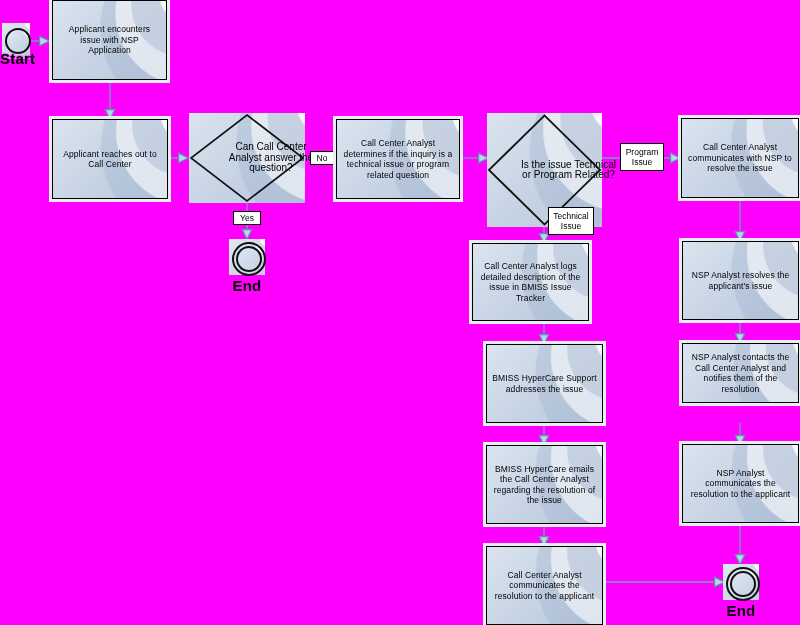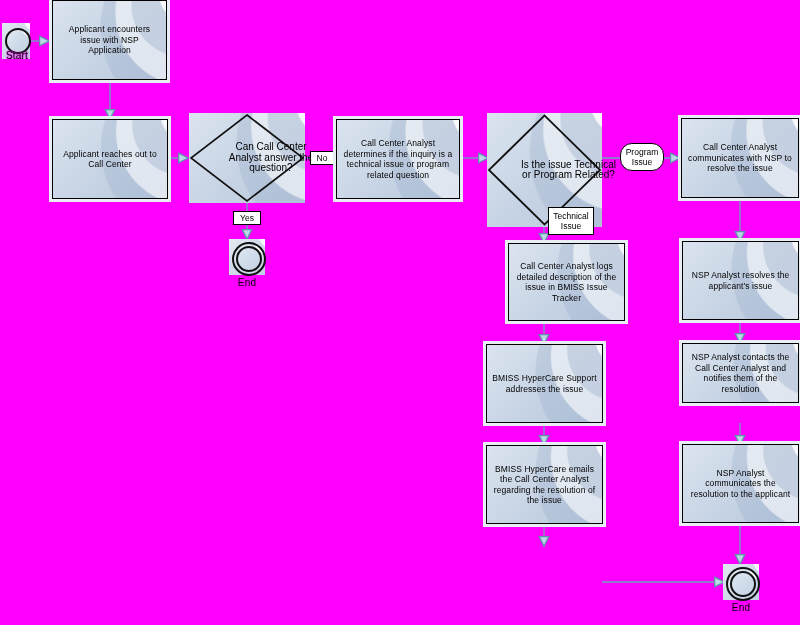--- a/index.html
+++ b/index.html
@@ -62,21 +62,21 @@
     position:absolute;border-radius:50%;border:2px solid #111;
     background:
       radial-gradient(circle at 118% -12%, rgba(255,255,255,.95) 0 30%, rgba(255,255,255,0) 31%),
       linear-gradient(135deg,#e4ebf3 0%,#ccd9e8 60%,#c3d1e3 100%);
   }
   .ring2{
     position:absolute;border-radius:50%;border:2px solid #111;background:transparent;
   }
   .termlabel{
     position:absolute;text-align:center;color:#000;
-    font-size:10px;font-weight:normal;letter-spacing:.2px;
+    font-size:15px;font-weight:bold;letter-spacing:.2px;
     text-shadow:0 0 2px #ff00ff,0 0 2px #ff00ff;
   }
 
   
   .elabel{
     position:absolute;background:#ffffff;border:1px solid #000;
     color:#000;font-size:8.5px;line-height:10px;text-align:center;
     display:flex;align-items:center;justify-content:center;
     box-sizing:border-box;padding:1px 2px;
   }
@@ -166,29 +166,29 @@
 
   <div class="node dec" style="left:487px;top:113px;width:115px;height:114px;">
     <svg class="dia" viewBox="0 0 115 90" preserveAspectRatio="none">
       <polygon points="57.5,2 113,45 57.5,88 2,45" fill="none" stroke="#111" stroke-width="1.6"></polygon>
     </svg>
     <div class="dtxt">
       <span>Is the issue Technical or Program Related?</span>
     </div>
   </div>
 
-  <div class="elabel" style="left:620px;top:143px;width:44px;height:28px;border-radius:12px;">Program Issue</div>
+  <div class="elabel" style="left:620px;top:143px;width:44px;height:28px;">Program Issue</div>
 
   <div class="elabel" style="left:521px;top:207px;width:46px;height:28px;margin-left:27px;">Technical Issue</div>
 
   <div class="node proc" style="left:681px;top:118px;width:118px;height:80px;">
     <div class="txt">Call Center Analyst communicates with NSP to resolve the issue</div>
   </div>
 
-  <div class="node proc" style="left:508px;top:243px;width:117px;height:78px;">
+  <div class="node proc" style="left:472px;top:243px;width:117px;height:78px;">
     <div class="txt">Call Center Analyst logs detailed description of the issue in BMISS Issue Tracker</div>
   </div>
 
   <div class="node proc" style="left:682px;top:241px;width:117px;height:79px;">
     <div class="txt">NSP Analyst resolves the applicant's issue</div>
   </div>
 
   <div class="node proc" style="left:486px;top:344px;width:117px;height:79px;">
     <div class="txt">BMISS HyperCare Support addresses the issue</div>
   </div>
@@ -198,20 +198,23 @@
   </div>
 
   <div class="node proc" style="left:486px;top:445px;width:117px;height:79px;justify-content:center;">
     <div class="txt">BMISS HyperCare emails the Call Center Analyst regarding the resolution of the issue</div>
   </div>
 
   <div class="node proc" style="left:682px;top:444px;width:117px;height:79px;">
     <div class="txt">NSP Analyst communicates the resolution to the applicant</div>
   </div>
 
+  <div class="node proc" style="left:486px;top:546px;width:117px;height:79px;">
+    <div class="txt">Call Center Analyst communicates the resolution to the applicant</div>
+  </div>
 
   <div class="node term" style="left:723px;top:564px;width:36px;height:36px;">
     <div class="ring1" style="left:3px;top:3px;width:30px;height:30px;"></div>
     <div class="ring2" style="left:7px;top:7px;width:22px;height:22px;"></div>
   </div>
   <div class="termlabel" style="left:723px;top:602px;width:36px;">End</div>
 
 </div>
 
 </body></html>

